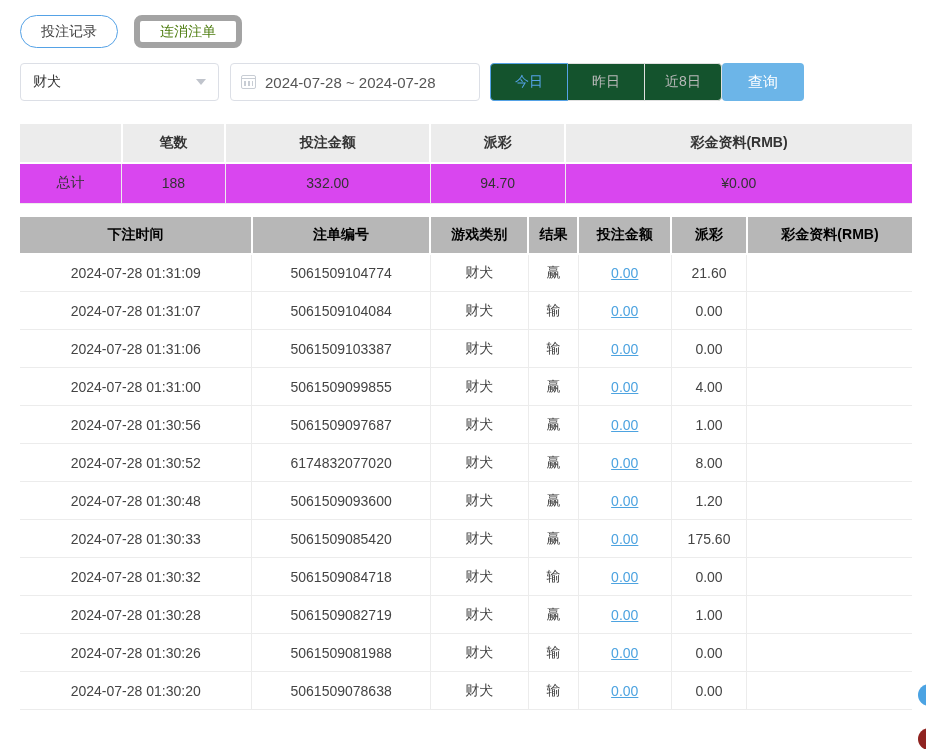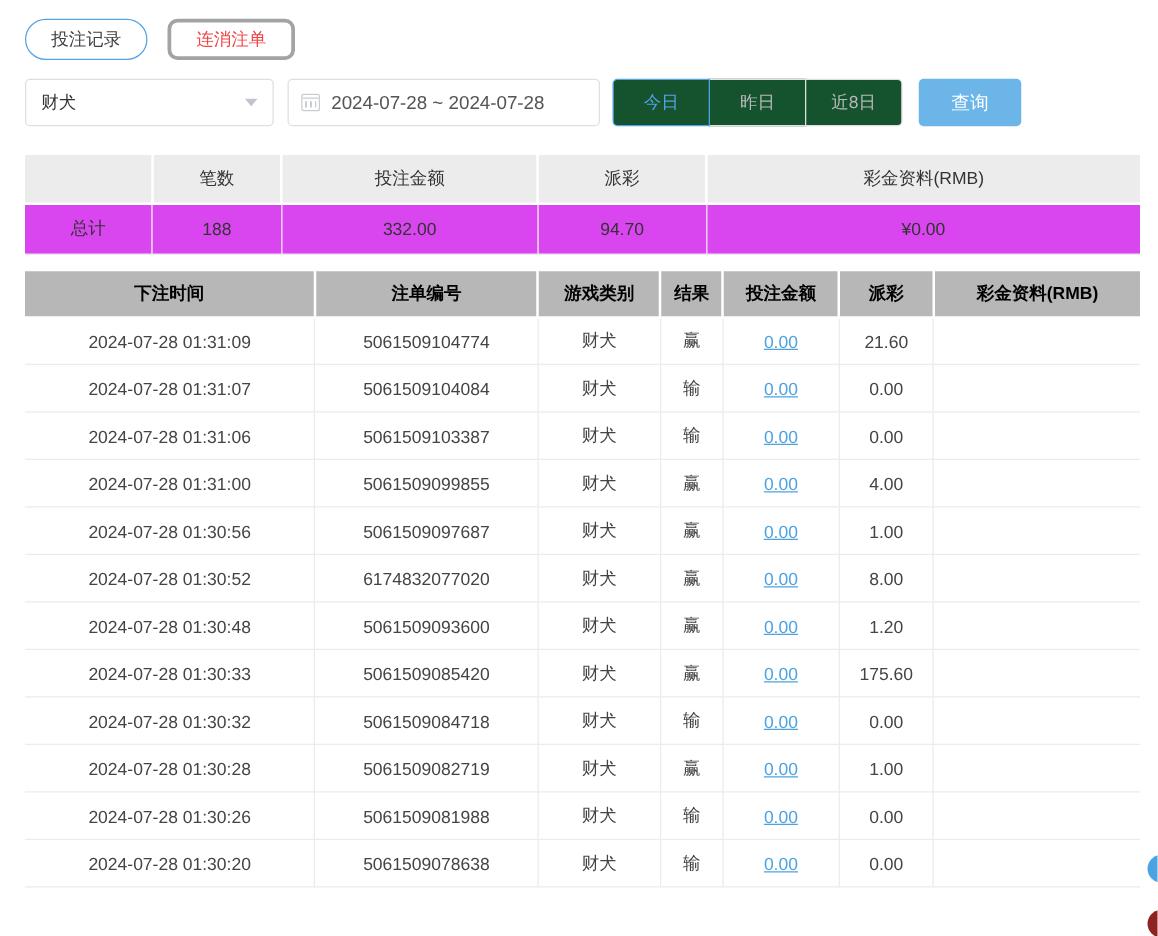--- a/index.html
+++ b/index.html
@@ -5,21 +5,21 @@
   * { margin:0; padding:0; box-sizing:border-box; }
   html,body { width:926px; height:749px; overflow:hidden; background:#fff;
     font-family:"Liberation Sans","DejaVu Sans",sans-serif; color:#333; }
   .page { position:relative; width:926px; height:749px; padding:15px 14px 0 20px; }
 
   
   .tabs { display:flex; gap:16px; margin-bottom:15px; }
   .tab { height:33px; padding:0 20px; display:inline-flex; align-items:center;
     font-size:14px; background:#fff; cursor:pointer; }
   .tab.active { color:#404040; border:1px solid #55a2e6; border-radius:17px; }
-  .tab.inactive { color:#ef4444; border:3px solid #a3a3a3; border-radius:8px; }
+  .tab.inactive { color:#4d7c0f; border:6px solid #a3a3a3; border-radius:8px; }
 
   
   .filterbar { display:flex; align-items:center; margin-bottom:21px; }
   .select { width:199px; height:38px; border:1px solid #dcdfe6; border-radius:4px;
     display:flex; align-items:center; justify-content:space-between; padding:0 12px;
     font-size:14px; color:#333; cursor:pointer; }
   .caret { width:0; height:0; border-left:5px solid transparent; border-right:5px solid transparent;
     border-top:6px solid #c0c4cc; }
   .dateinput { width:250px; height:38px; border:1px solid #dcdfe6; border-radius:4px;
     display:flex; align-items:center; gap:9px; padding:0 10px; margin-left:11px;
@@ -27,27 +27,27 @@
   .cal-icon { width:15px; height:14px; border:1px solid #c8cdd4; border-radius:2px; position:relative; flex:0 0 auto; }
   .cal-icon:before { content:""; position:absolute; top:2px; left:0; right:0; height:1px; background:#c8cdd4; }
   .cal-icon:after { content:""; position:absolute; top:5px; left:2px; width:9px; height:5px;
     background:repeating-linear-gradient(90deg,#c8cdd4 0 2px,transparent 2px 4px); }
   .btn-group { display:flex; margin-left:10px; }
   .btn-group .qbtn { width:78px; height:38px; background:#14532d; border:1px solid #e0e0e0;
     font-size:14px; color:#b9b9b9; cursor:pointer; margin-left:-1px; position:relative; }
   .btn-group .qbtn:first-child { border-radius:4px 0 0 4px; margin-left:0; }
   .btn-group .qbtn:last-child { border-radius:0 4px 4px 0; }
   .btn-group .qbtn.active { color:#55a2e6; border-color:#55a2e6; z-index:2; }
-  .search-btn { width:82px; height:38px; margin-left:13px; background:#6cb5e8; color:#fff;
+  .search-btn { width:82px; height:38px; margin-left:0; background:#6cb5e8; color:#fff;
     border:none; border-radius:4px; font-size:15px; cursor:pointer; }
 
   
   table { border-collapse:collapse; width:892px; table-layout:fixed; }
   .summary { margin-bottom:11px; font-size:14px; }
-  .summary th { background:#ececec; height:40px; font-weight:normal; color:#333;
+  .summary th { background:#ececec; height:40px; font-weight:bold; color:#333;
     border:2px solid #fff; }
   .summary th:first-child, .summary td:first-child { border-left:none; }
   .summary th:last-child, .summary td:last-child { border-right:none; }
   .summary td { background:#d946ef; height:40px; text-align:center; color:#333;
     border:1px solid #ececec; }
 
   
   .bets { font-size:14px; }
   .bets th { background:#b7b7b7; color:#000000; height:38px; font-weight:bold;
     border:2px solid #fff; }

